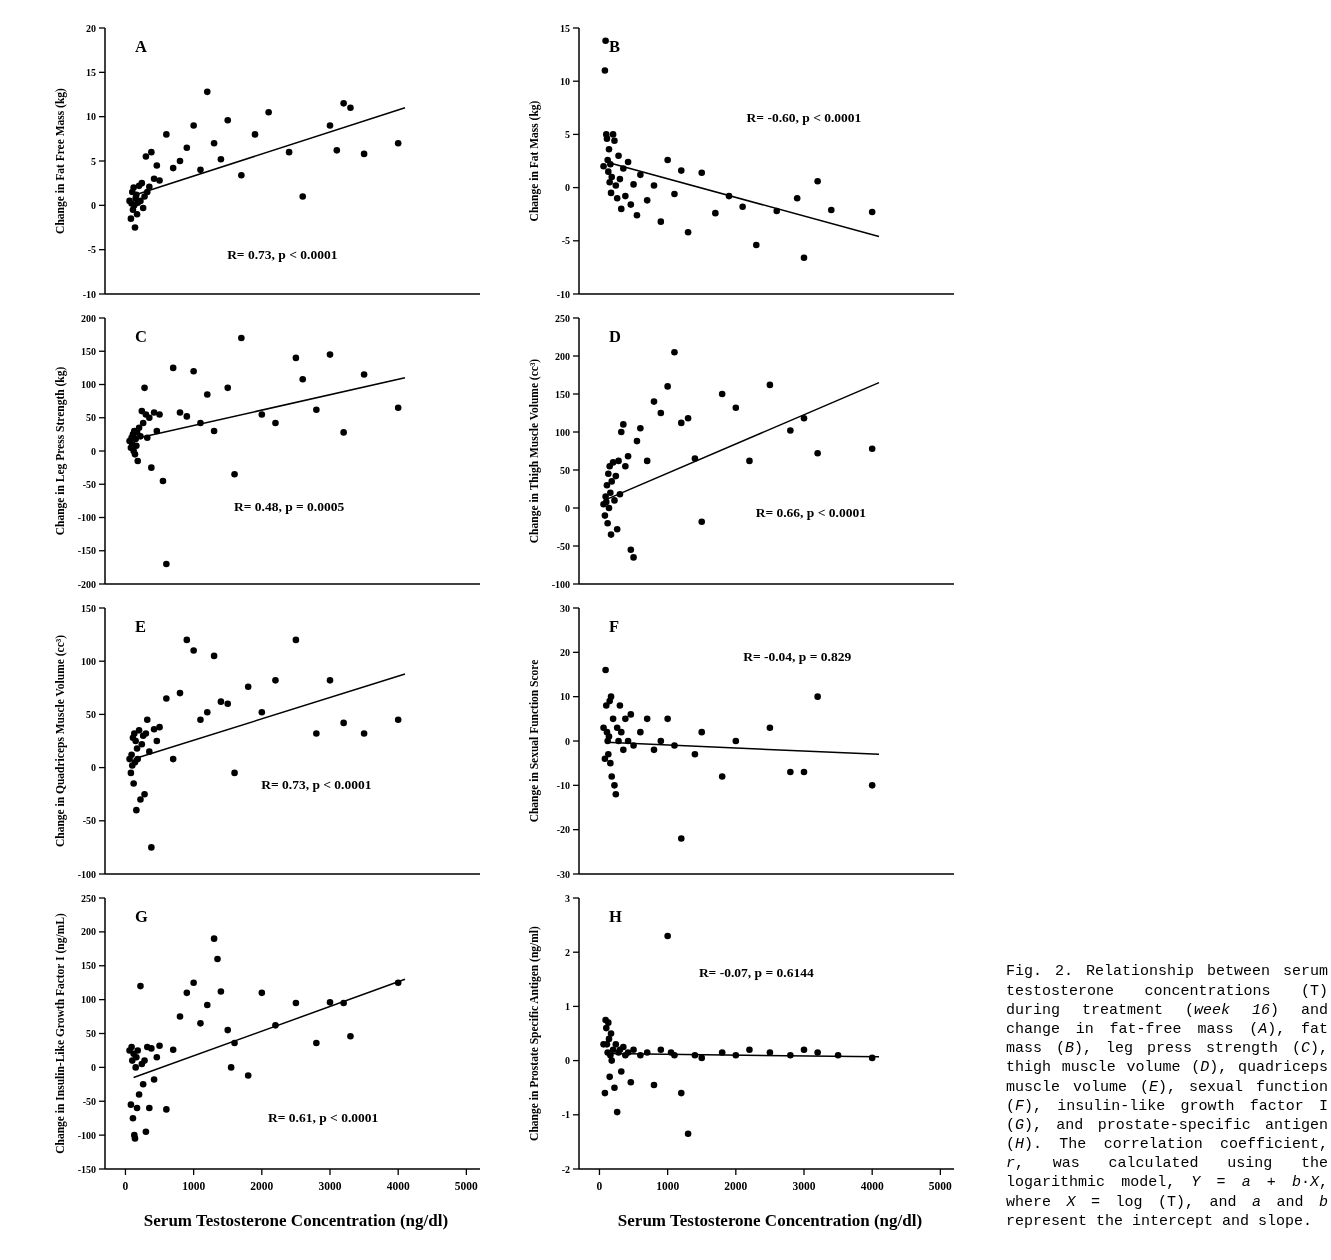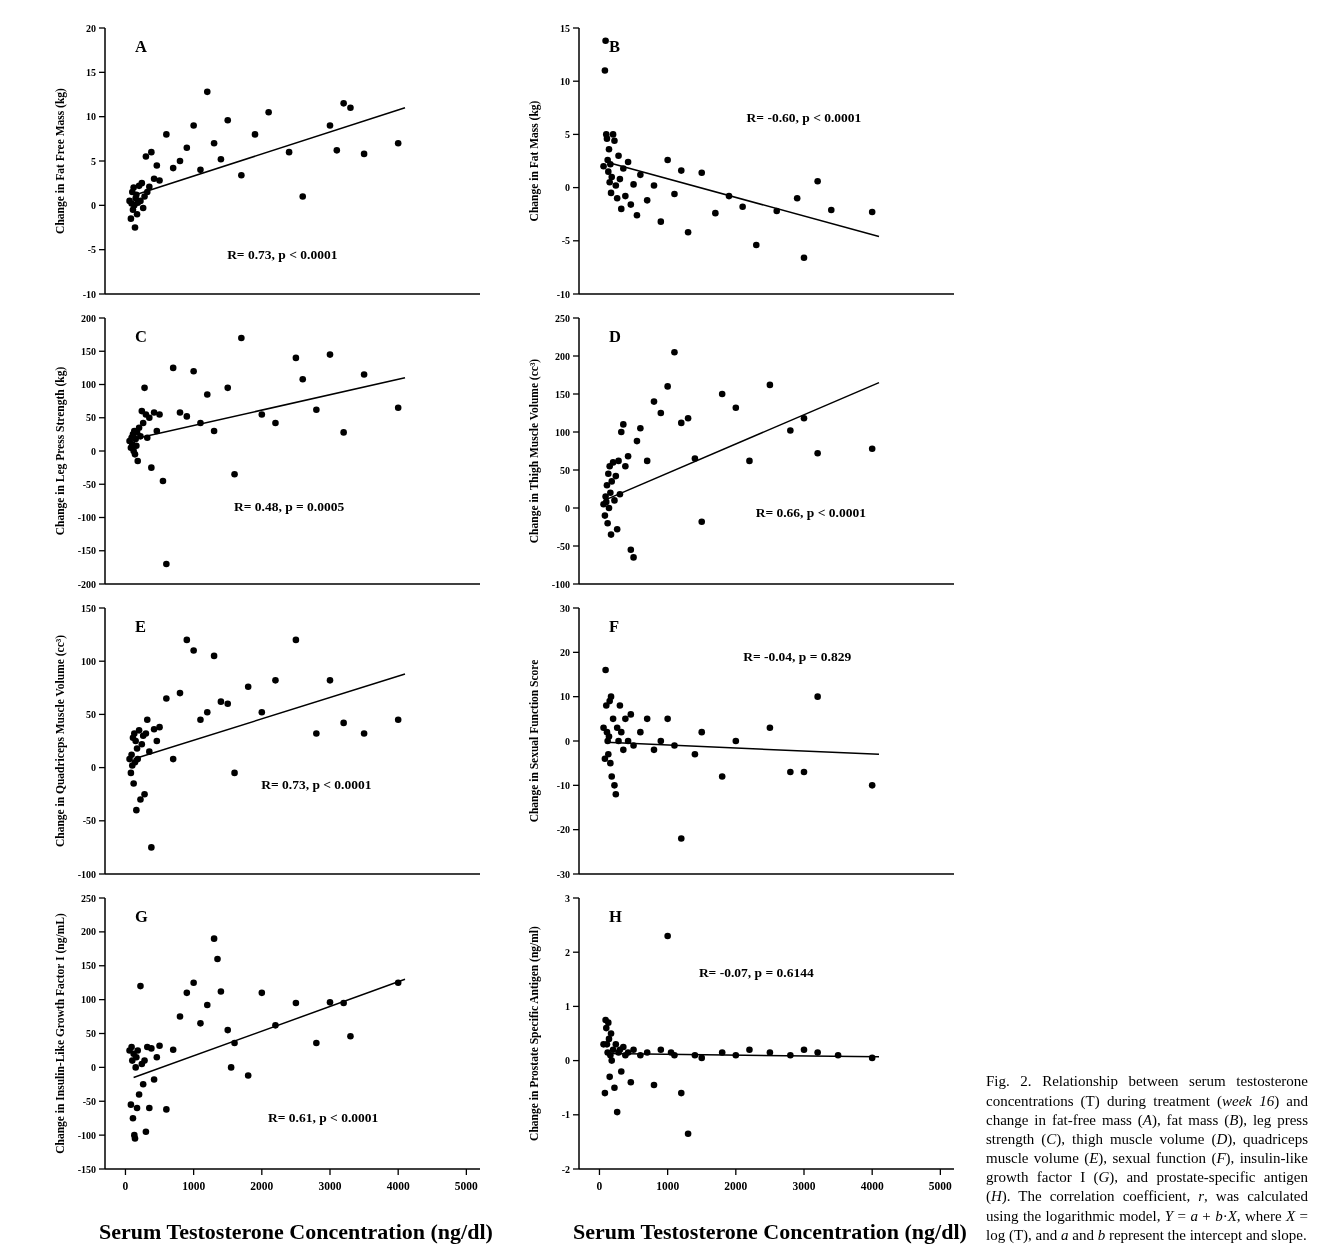--- a/index.html
+++ b/index.html
@@ -8,22 +8,22 @@
   .col-plots{width:450px;flex:0 0 auto;}
   .col-plots.right{margin-left:24px;}
   .panel{height:290px;}
   .panel.tall{height:325px;}
   svg.plot{display:block;}
   .plot .tick{font-family:"Liberation Serif",serif;font-size:10px;font-weight:bold;fill:#000;}
   .plot .xtick{font-family:"Liberation Serif",serif;font-size:11.5px;font-weight:bold;fill:#000;}
   .plot .letter{font-family:"Liberation Serif",serif;font-size:16.5px;font-weight:bold;fill:#000;}
   .plot .annot{font-family:"Liberation Serif",serif;font-size:13.5px;font-weight:bold;fill:#000;}
   .plot .ylab{font-family:"Liberation Serif",serif;font-size:11.5px;font-weight:bold;fill:#000;}
-  .x-title{font-weight:bold;font-size:22px;text-align:center;padding-left:42px;margin-top:8px;white-space:nowrap;}
-  .col-caption{width:322px;flex:0 0 auto;margin-left:12px;}
+  .x-title{font-weight:bold;font-size:17px;text-align:center;padding-left:42px;white-space:nowrap;}
+  .col-caption{width:322px;flex:0 0 auto;margin-left:32px;font-family:Liberation Mono, monospace;}
   .caption{margin-top:452px;font-size:15px;line-height:1.28;text-align:justify;}
 </style>
 </head>
 <body>
 
 <div class="page">
 
   <div class="col-plots">
     <div class="panel">
       <svg class="plot" width="450" height="290">

